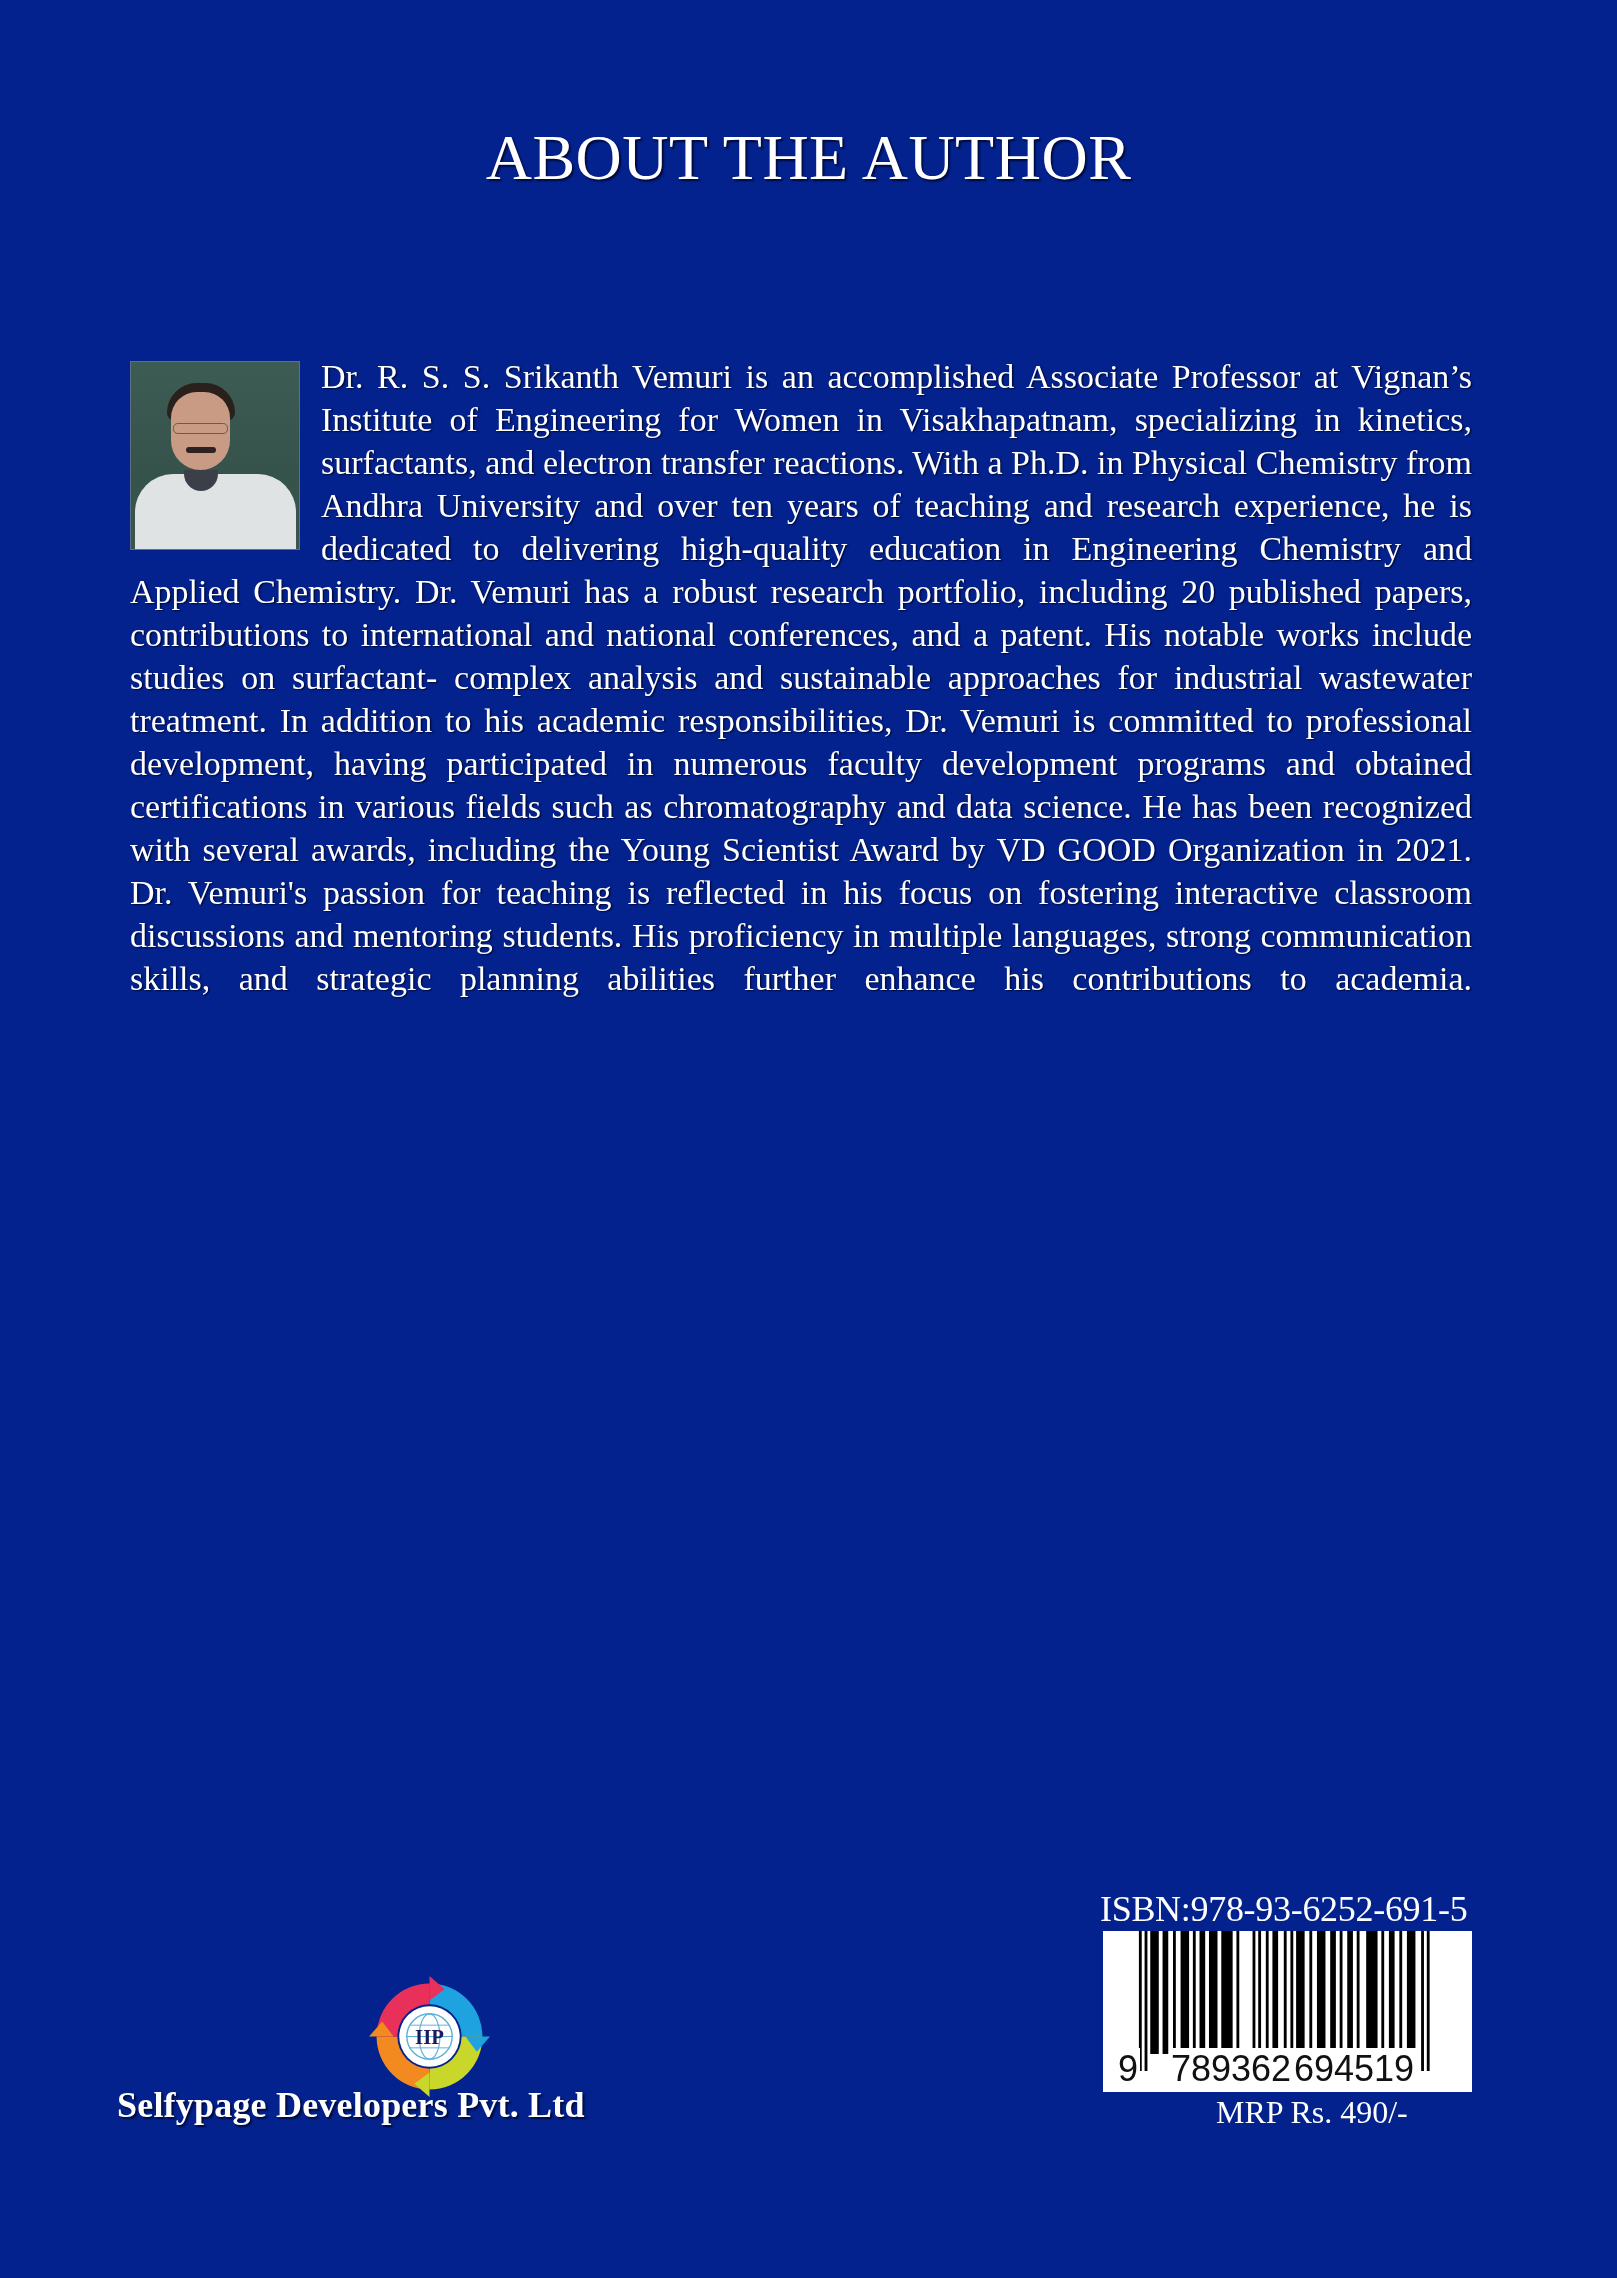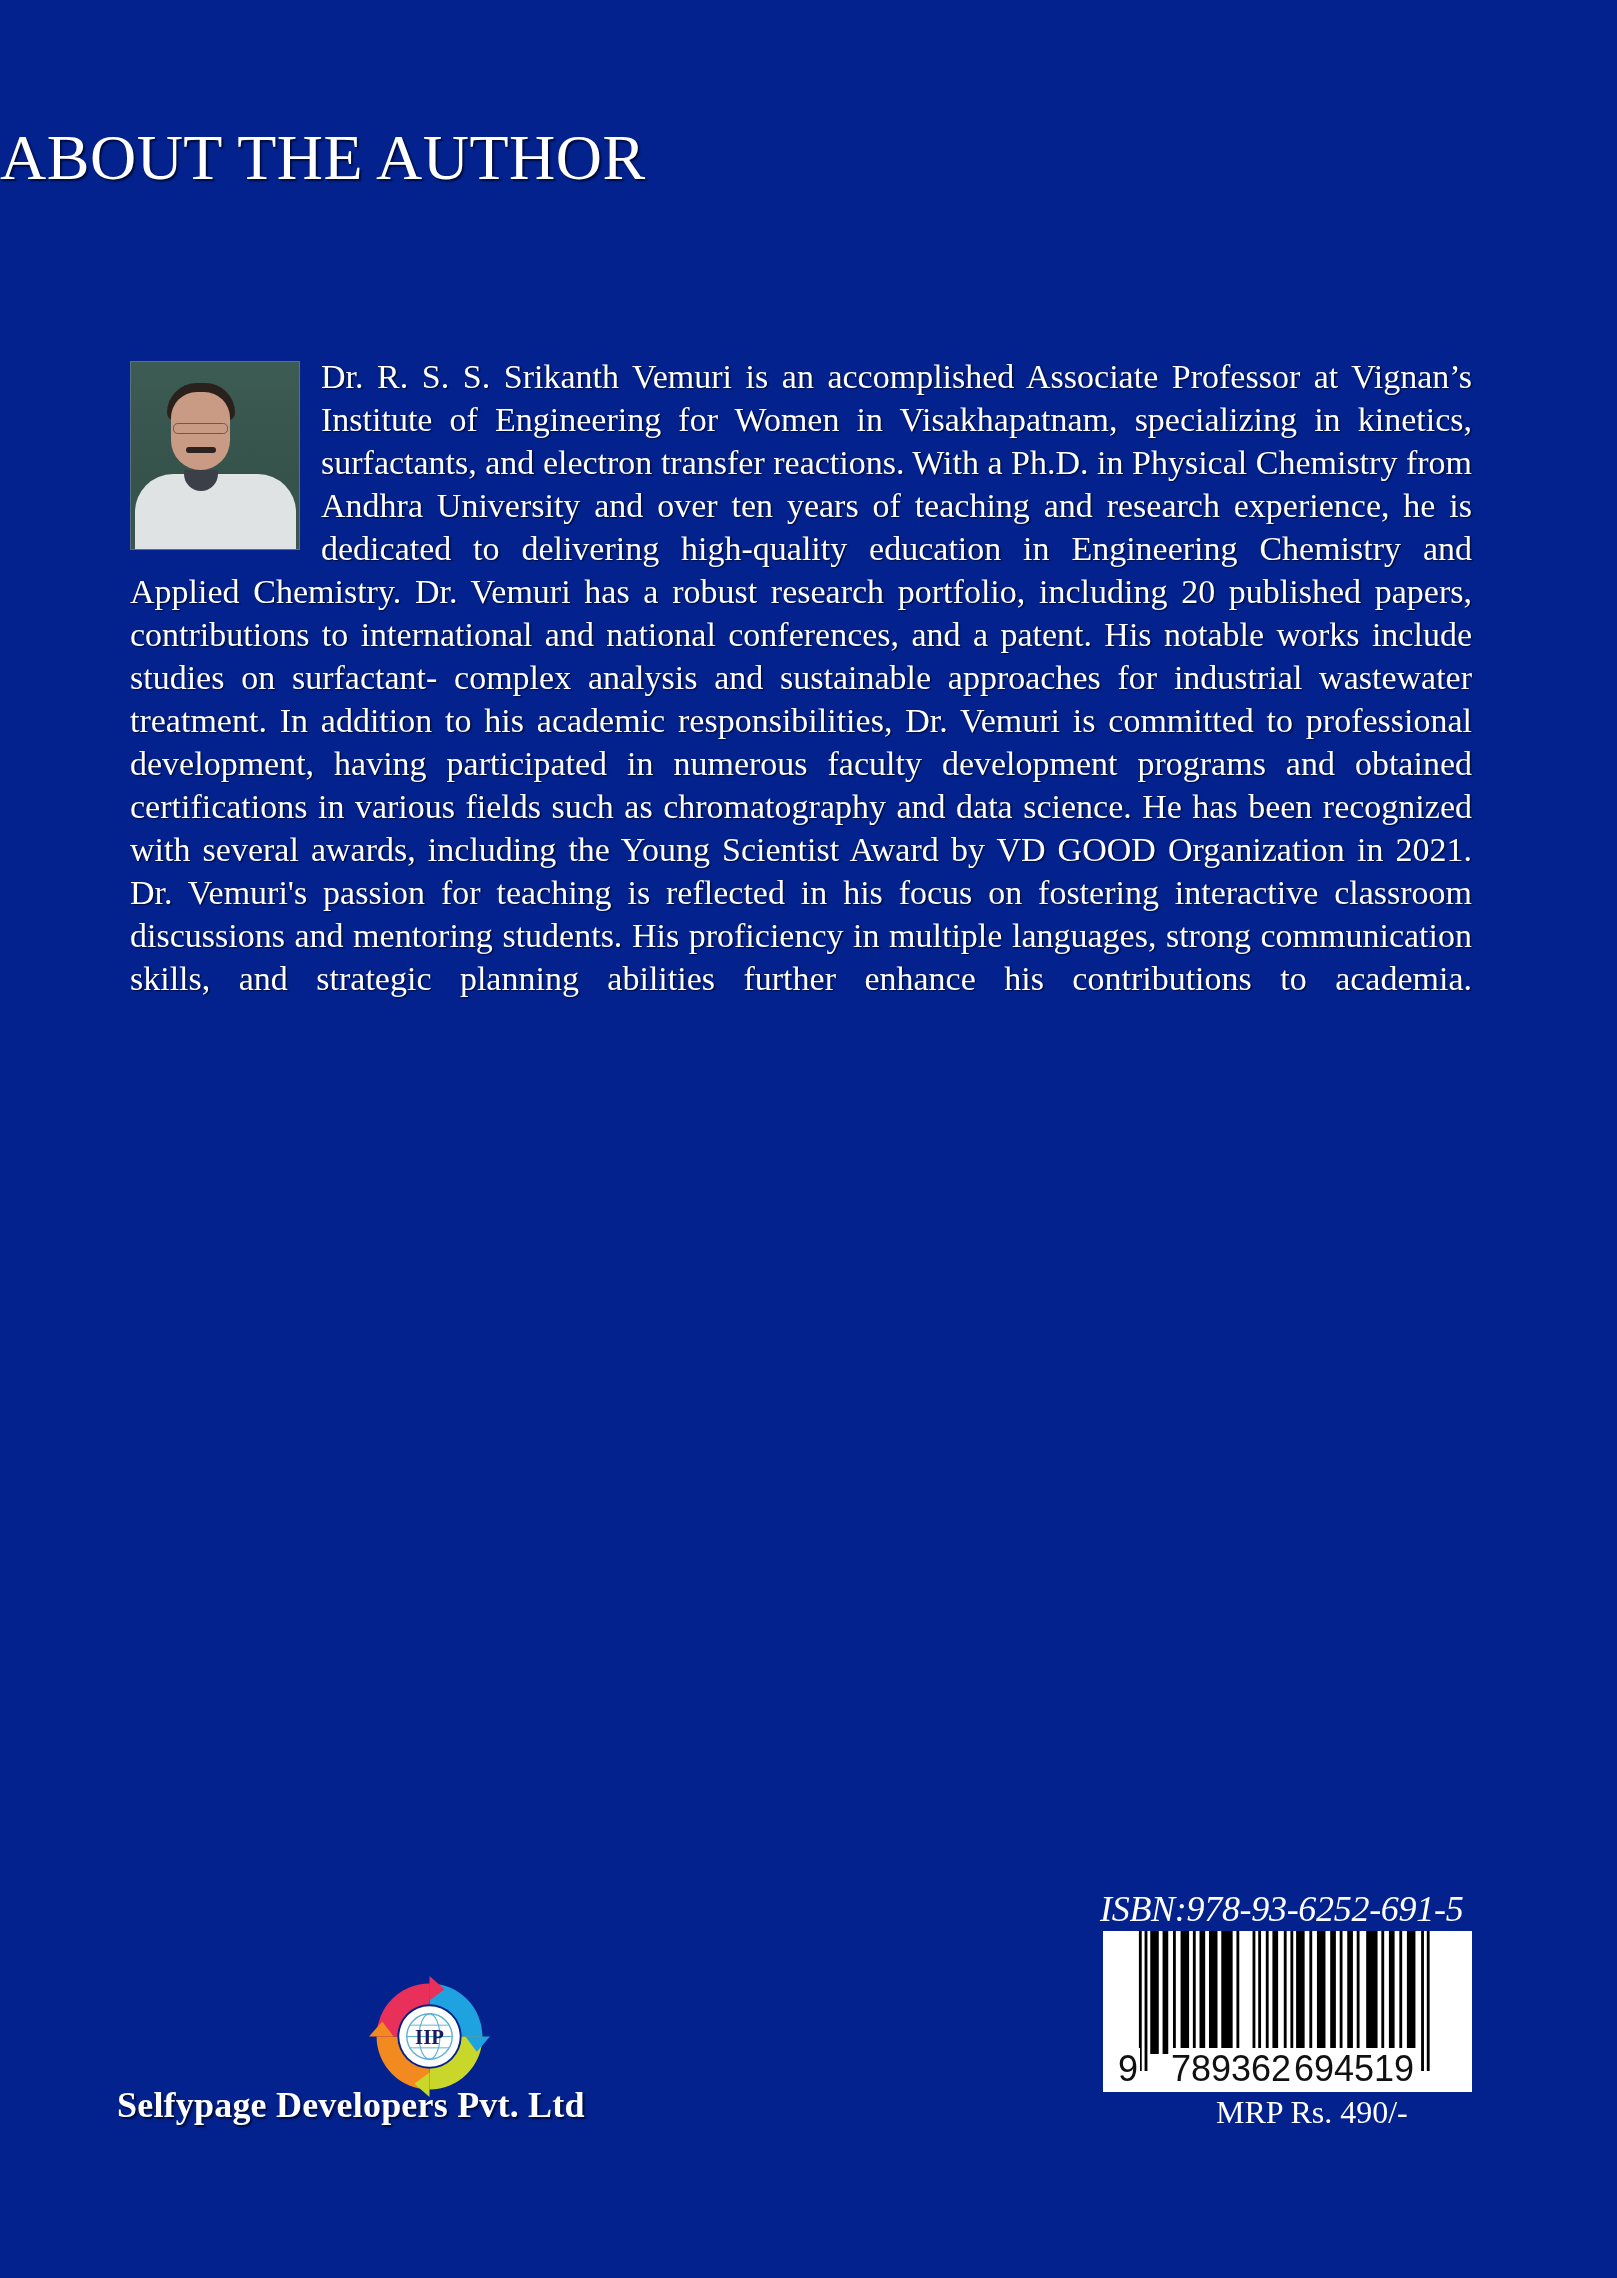--- a/index.html
+++ b/index.html
@@ -13,20 +13,21 @@
       position: relative;
       overflow: hidden;
       font-family: "Liberation Serif", "DejaVu Serif", serif;
       color: #ffffff;
     }
     .title {
       position: absolute;
       top: 121px;
       left: 0;
       width: 1617px;
+      text-align: center;
       font-size: 64px;
       font-weight: normal;
       letter-spacing: 0.5px;
       margin: 0;
       text-shadow: 1.9px 1.9px 1.9px #000a3a;
     }
     .bio {
       position: absolute;
       top: 339px;
       left: 114px;
@@ -121,21 +122,20 @@
       text-shadow: 1.9px 1.9px 1.9px #000a3a;
       white-space: nowrap;
     }
     .isbn-label {
       position: absolute;
       left: 1100px;
       top: 1888px;
       font-size: 36px;
       white-space: nowrap;
       letter-spacing: -0.3px;
-      font-style: italic;
     }
     .barcode-box {
       position: absolute;
       left: 1103px;
       top: 1931px;
       width: 369px;
       height: 161px;
       background: #ffffff;
     }
     .barcode-bars {

